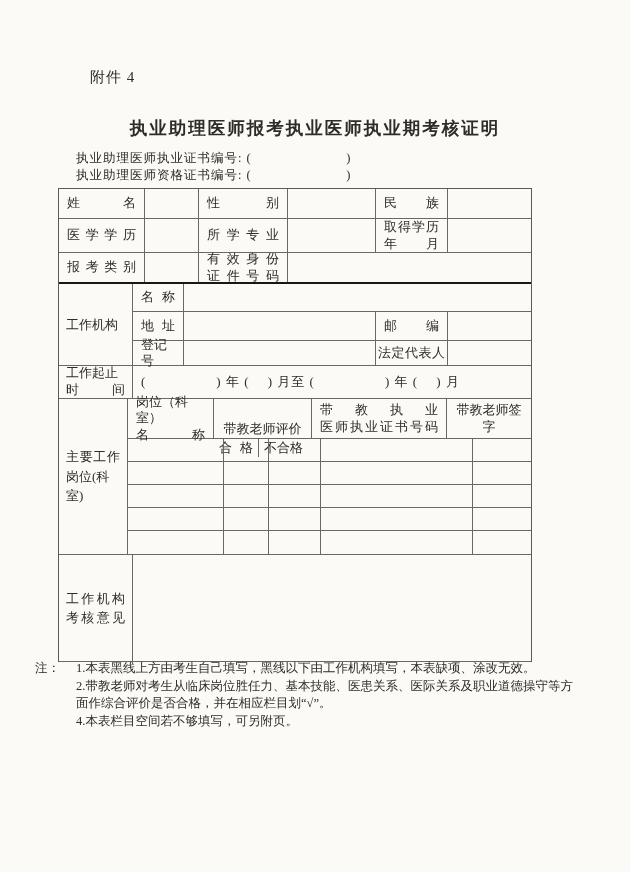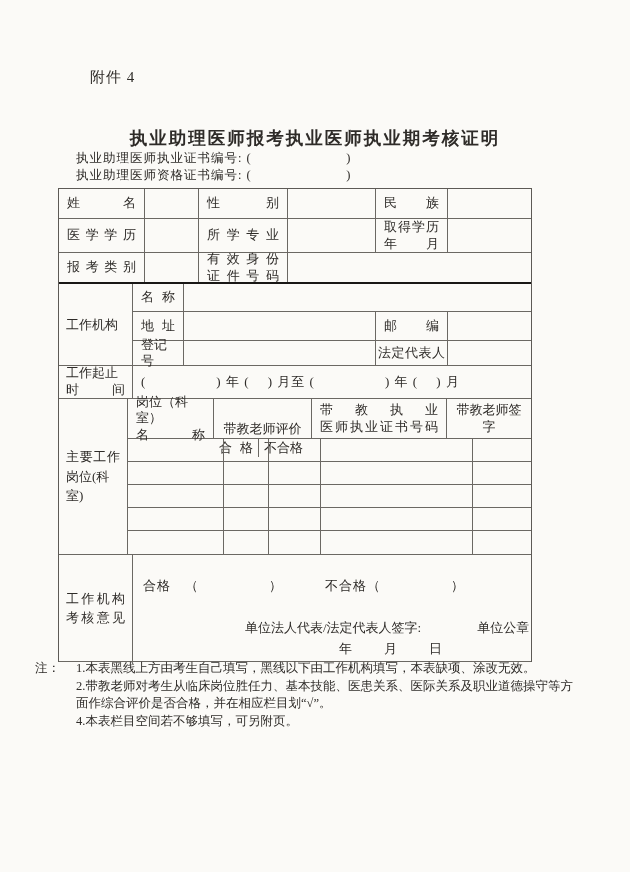--- a/index.html
+++ b/index.html
@@ -11,21 +11,21 @@
     position: relative;
     overflow: hidden;
   }
   .page { position: absolute; inset: 0; }
 
   .attachment {
     position: absolute; left: 90px; top: 68px;
     font-size: 15px; letter-spacing: 1px;
   }
   .doc-title {
-    position: absolute; left: 0; top: 126px; width: 630px;
+    position: absolute; left: 0; top: 116px; width: 630px;
     text-align: center; font-size: 17.5px; font-weight: bold;
     letter-spacing: 2px;
   }
   .cert-lines {
     position: absolute; left: 76px; top: 150px;
     font-size: 12.5px; line-height: 17px; letter-spacing: 1px;
   }
 
   
   .form {
@@ -260,28 +260,20 @@
             <div class="cell grow"></div>
         </div>
       </div>
     </div>
 
     <div class="sec hE">
       <div class="secLabel">
         <span class="jl">工作机构</span>
         <span class="jl">考核意见</span>
       </div>
-      <div class="grow">
-        <div class="review-line1">合格　（　　　　　）　　　不合格（　　　　　）</div>
-        <div class="review-line2">
-          <span>单位法人代表/法定代表人签字:</span>
-          <span>单位公章</span>
-        </div>
-        <div class="review-line3">年　　月　　日</div>
-      </div>
     </div>
 
   </div>
 
   <div class="notes">
     <div class="notes-prefix">注：</div>
     <div class="notes-items">
       <div>1.本表黑线上方由考生自己填写，黑线以下由工作机构填写，本表缺项、涂改无效。</div>
       <div>2.带教老师对考生从临床岗位胜任力、基本技能、医患关系、医际关系及职业道德操守等方面作综合评价是否合格，并在相应栏目划“√”。</div>
       <div>4.本表栏目空间若不够填写，可另附页。</div>

